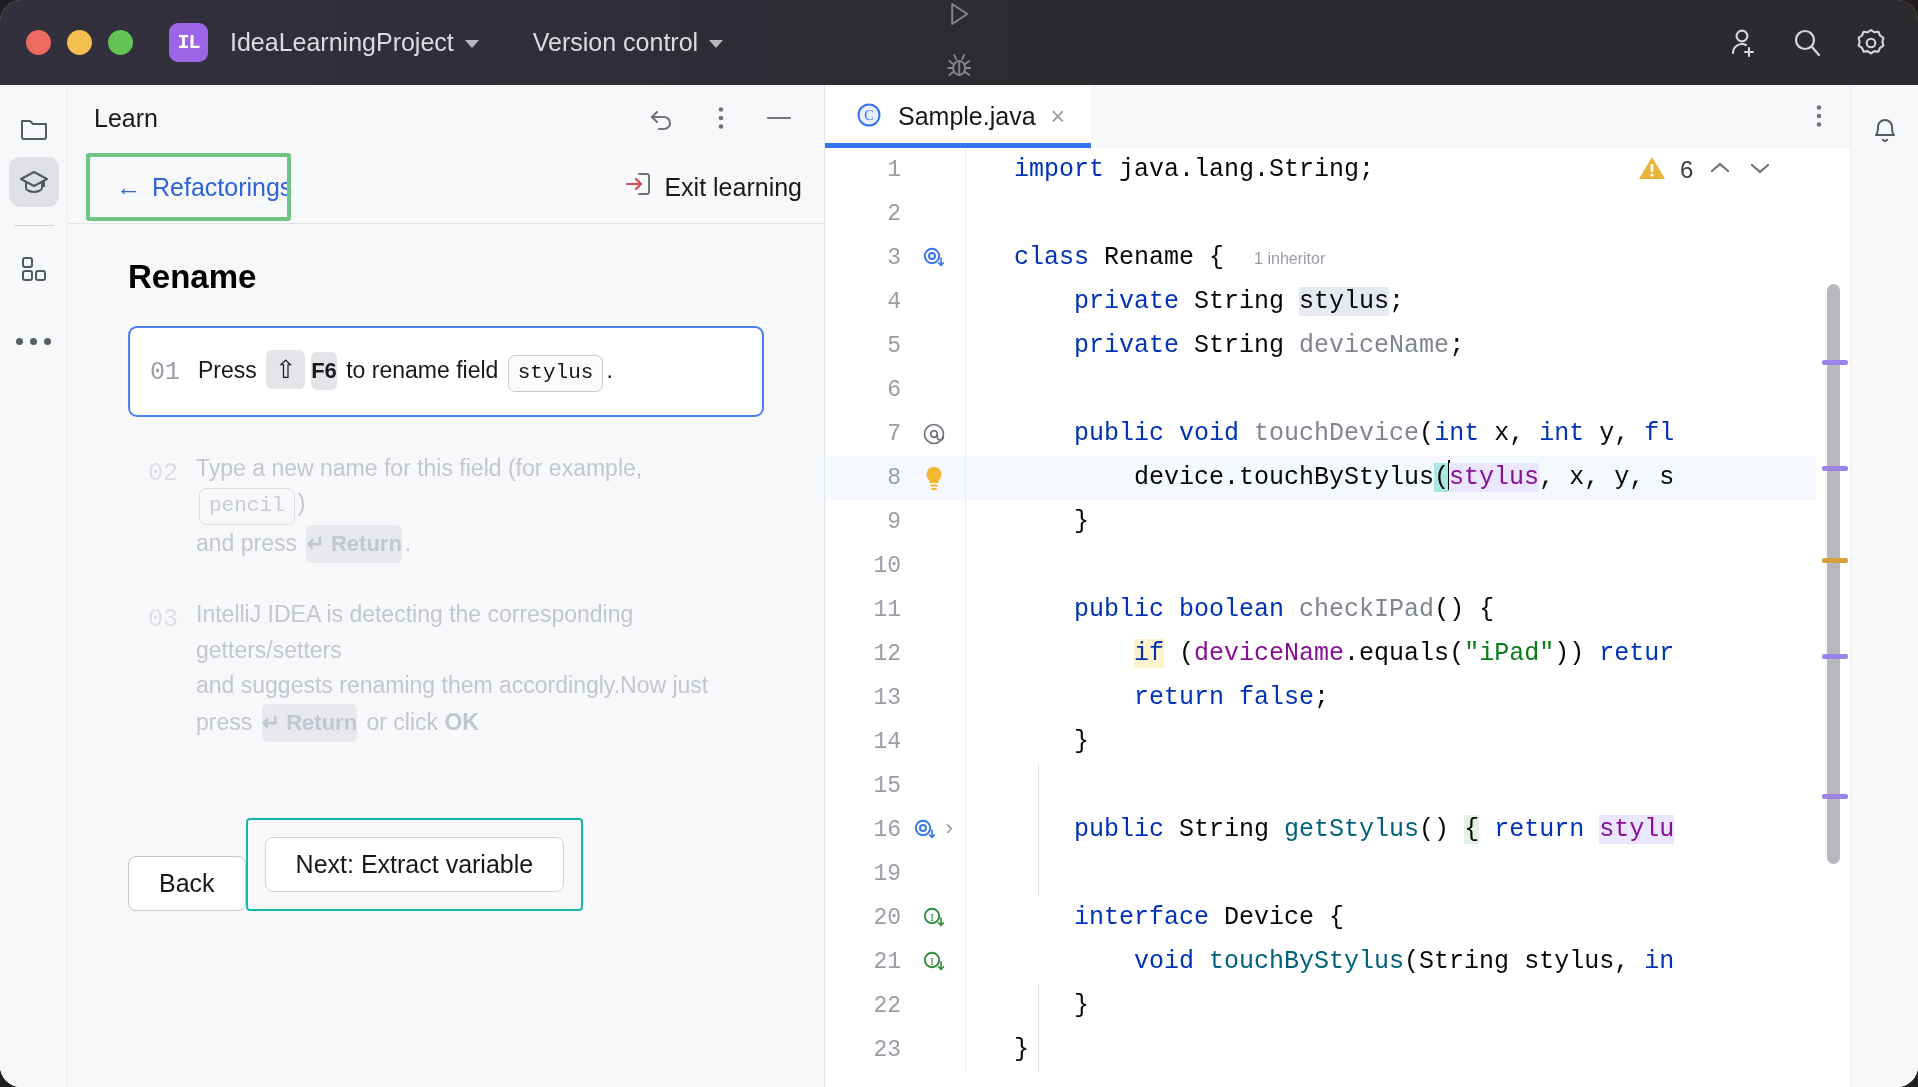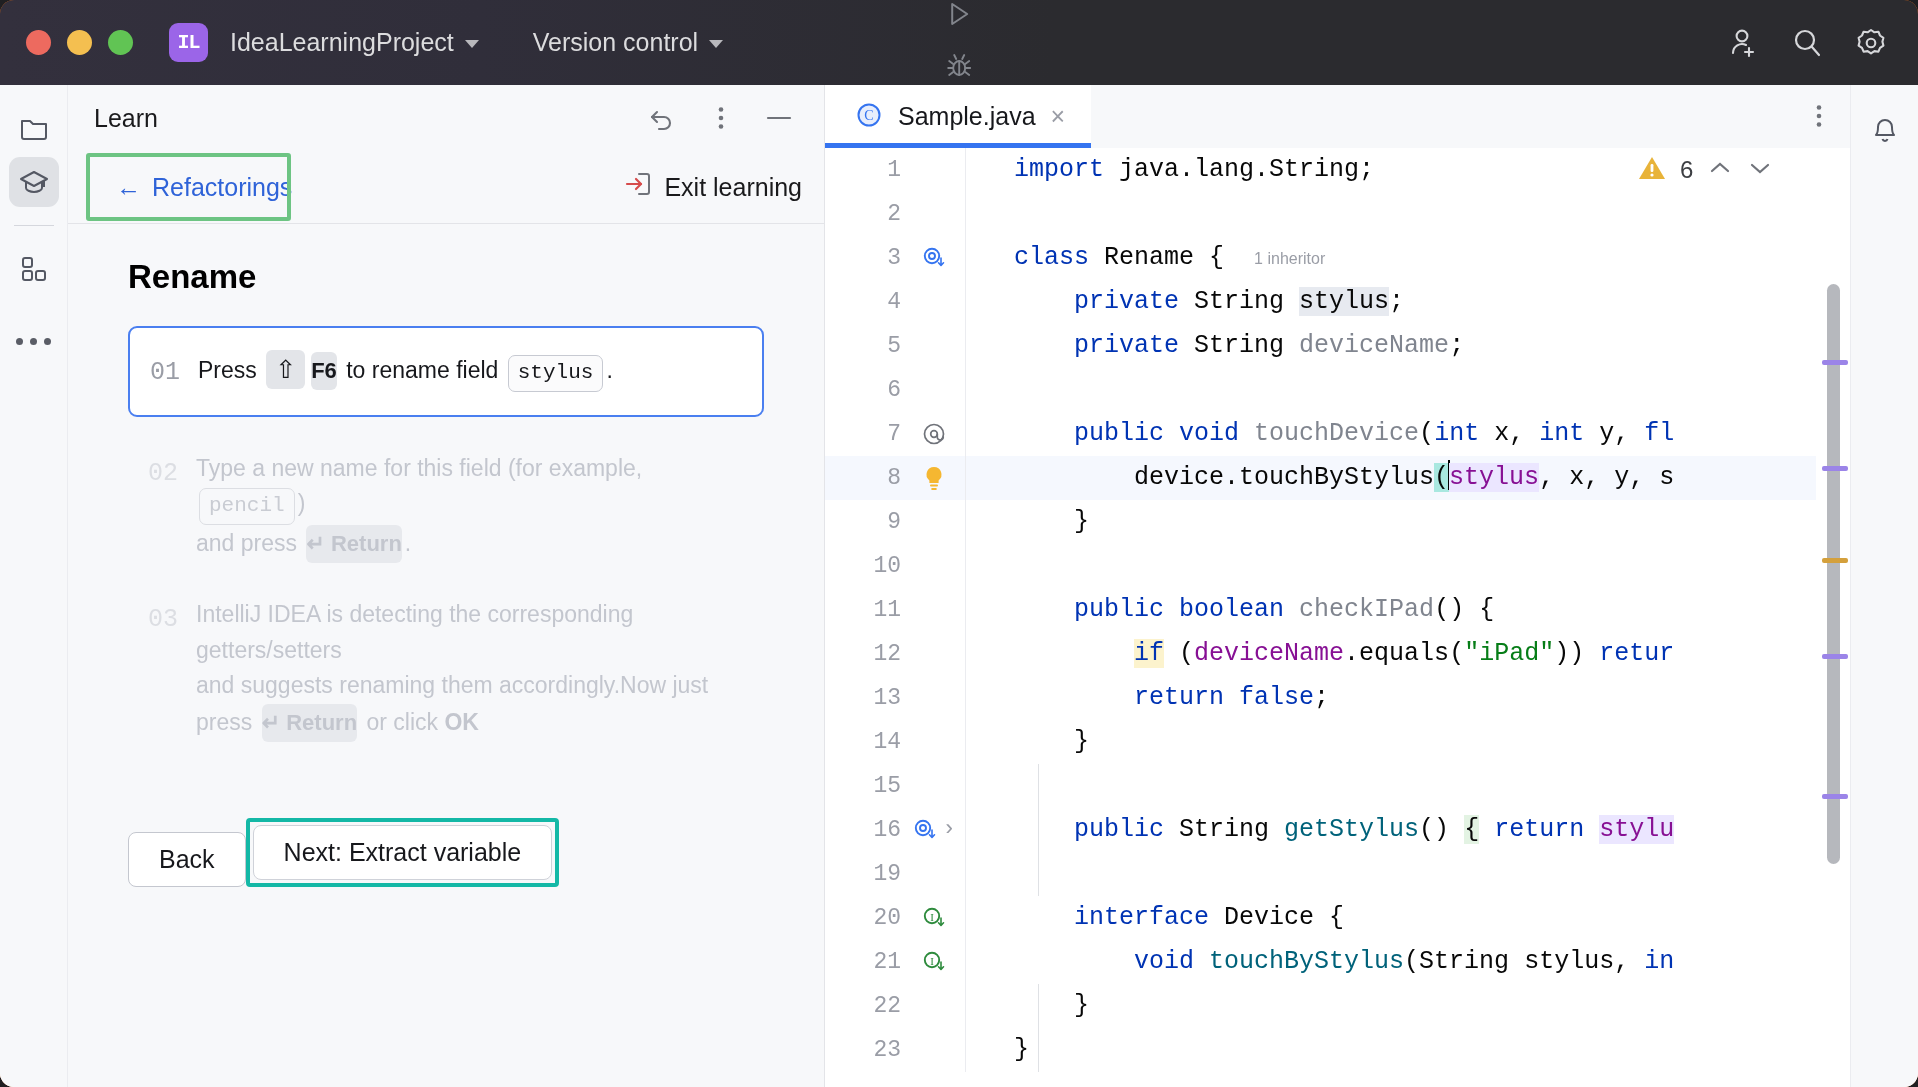--- a/index.html
+++ b/index.html
@@ -7,21 +7,21 @@
   body{
     font-family:"Liberation Sans", sans-serif;
     background:#1f1f22;
     -webkit-font-smoothing:antialiased;
   }
 
   
   #app{
     position:absolute; left:0; top:0; width:1918px; height:1087px;
     background:#f97316;
-    border-radius:14px;
+    border-radius:21px;
     overflow:hidden;
     display:flex; flex-direction:column;
   }
 
   
   .titlebar{
     height:85px; flex:0 0 85px;
     background:linear-gradient(90deg,#33303d 0%,#302e3a 25%,#2b2b2f 55%,#2b2b2f 100%);
     display:flex; align-items:center;
     position:relative;
@@ -161,21 +161,21 @@
   .step.done .code-chip{ color:#c9ccd3; border-color:#dcdee3; background:transparent; }
   .bold{ font-weight:bold; }
 
   .btn-row{ display:flex; align-items:flex-end; gap:0; margin-top:76px; position:relative; }
   .btn{
     background:#fff; border:1px solid #c4c7cf; border-radius:8px;
     font-size:25px; color:#17181c;
     padding:12px 30px; cursor:default; font-family:"Liberation Sans",sans-serif;
   }
   .btn-wrap{ position:relative; padding:0; }
-  .btn-wrap.hl{ border:4px solid #14b8a6; border-radius:4px; padding:3px; }
+  .btn-wrap.hl{ border:2px solid #14b8a6; border-radius:4px; padding:17px; }
   .btn-wrap.hl .btn{ border-color:#cfd2d9; }
 
   
   .editor{
     flex:1; min-width:0; background:#fff;
     display:flex; flex-direction:column;
   }
   .tabbar{
     height:63px; flex:0 0 63px; background:#f7f8fa;
     display:flex; align-items:flex-start; position:relative;

